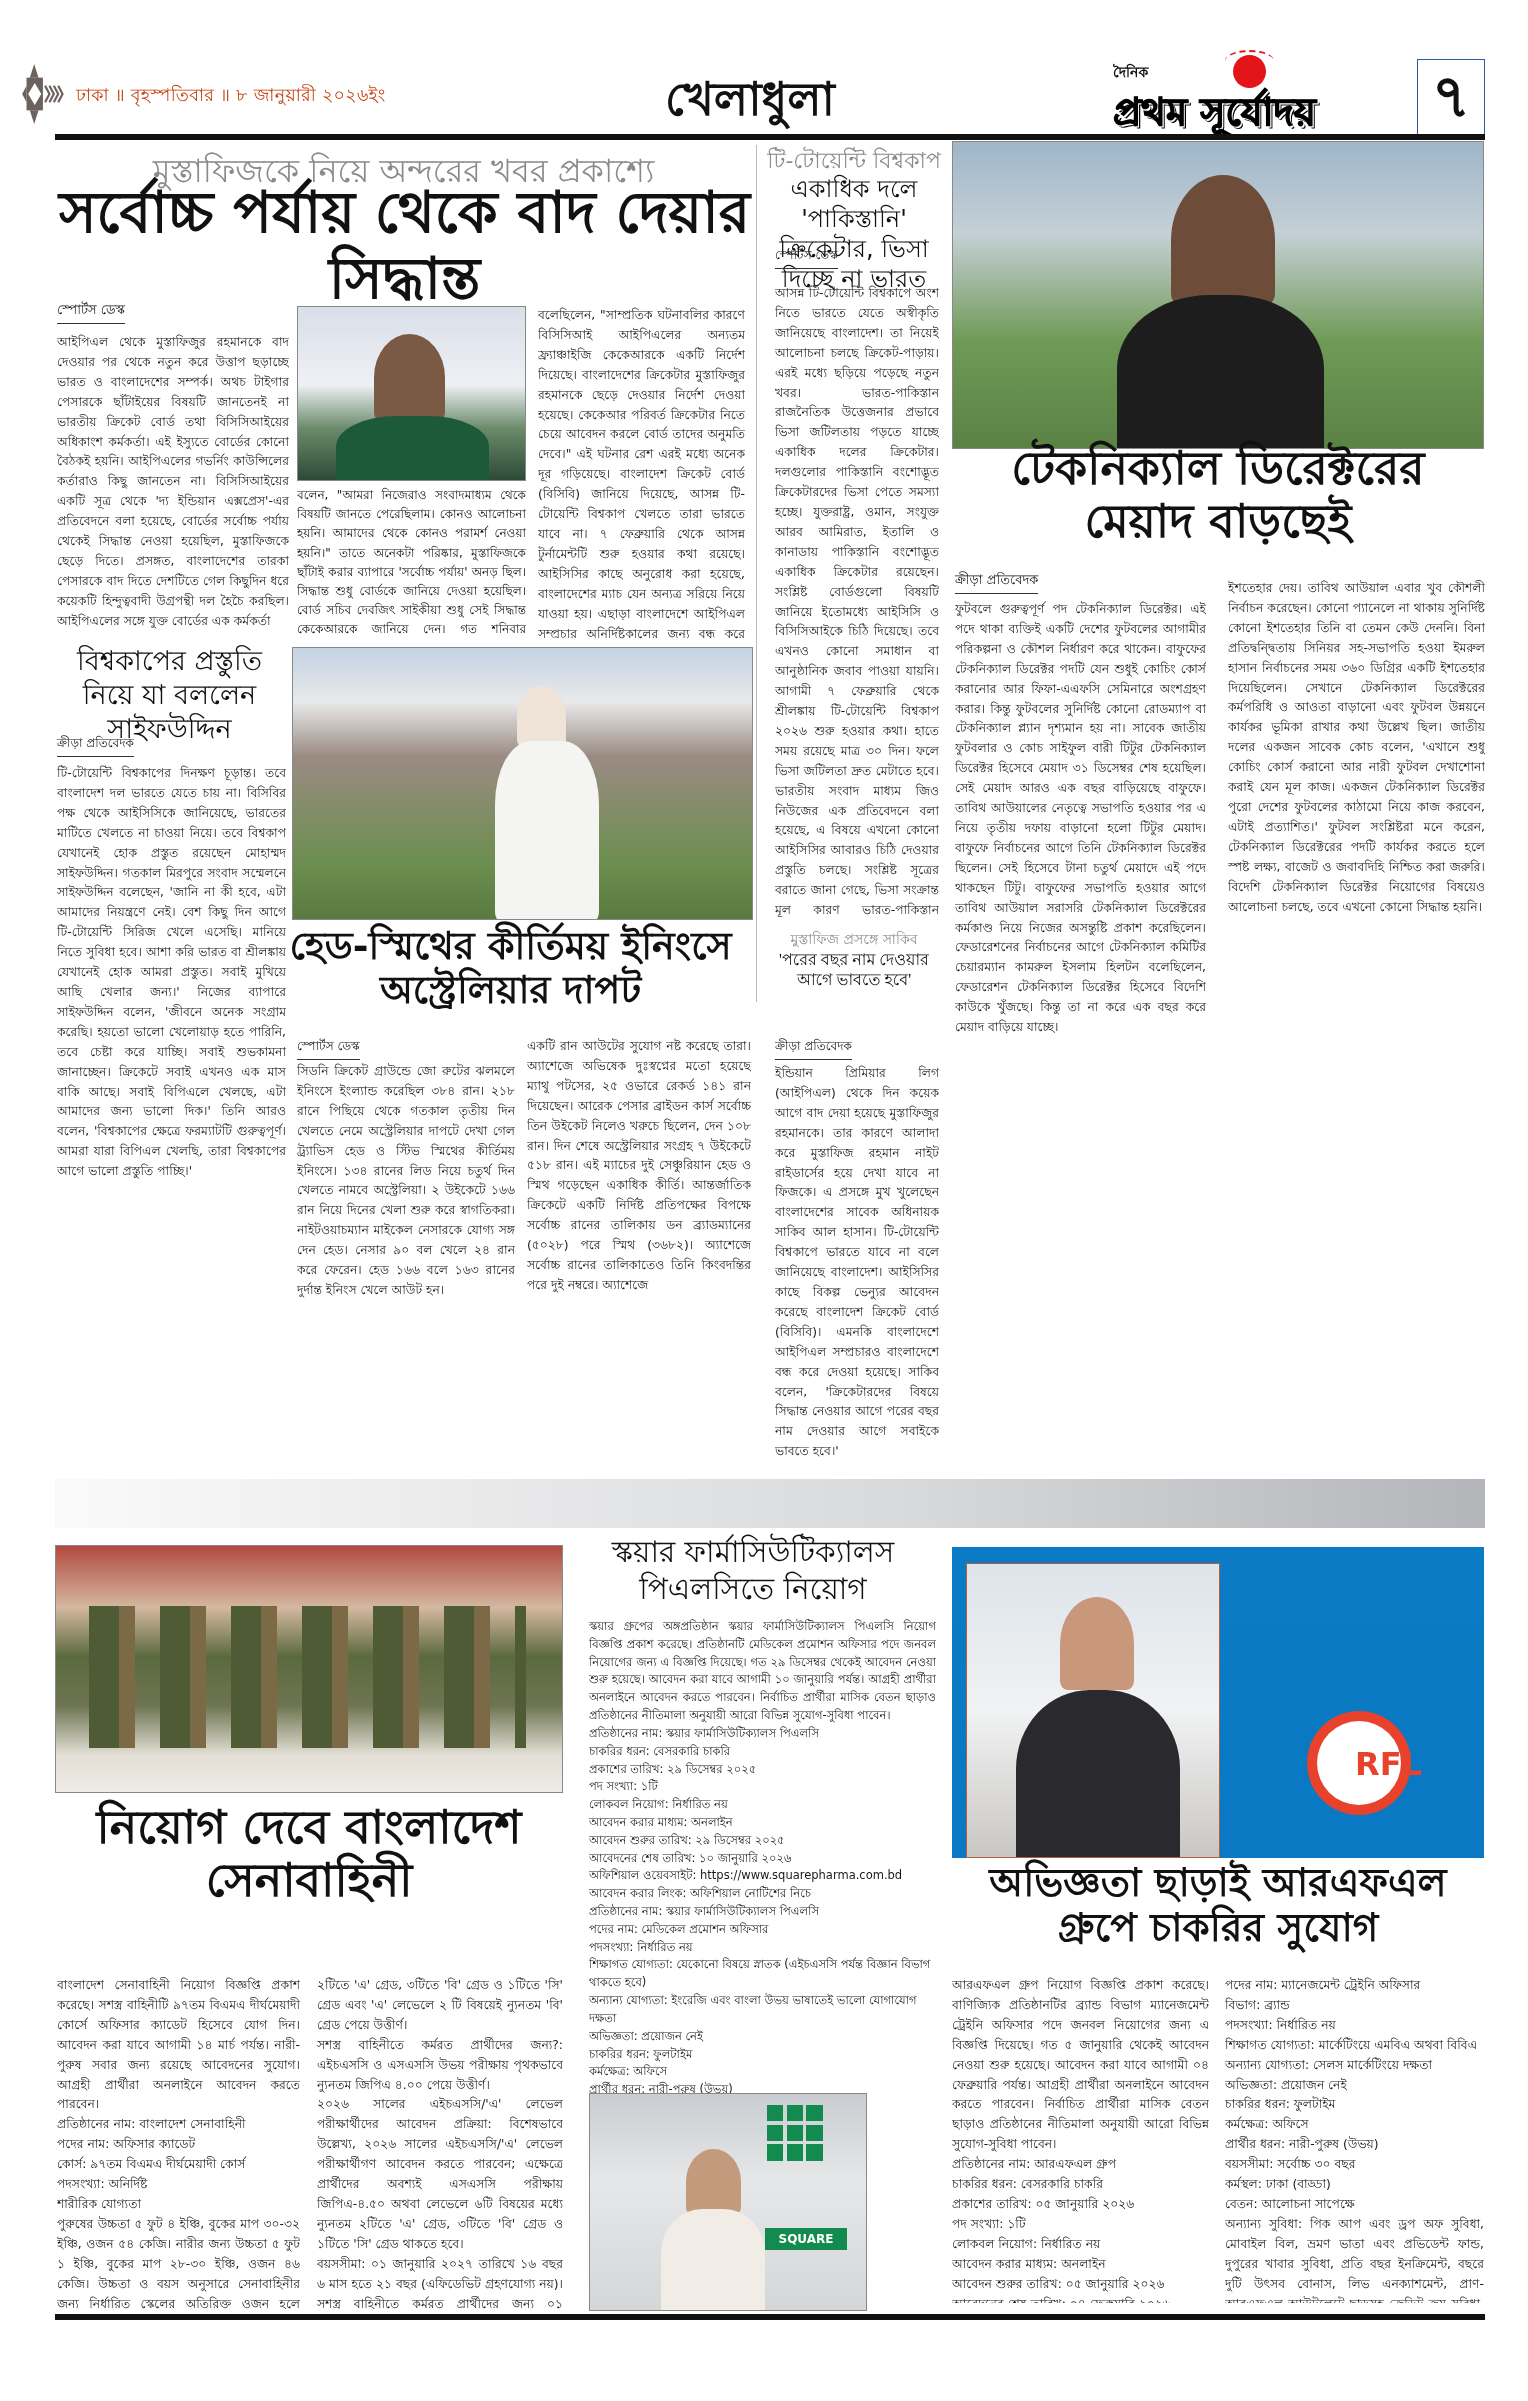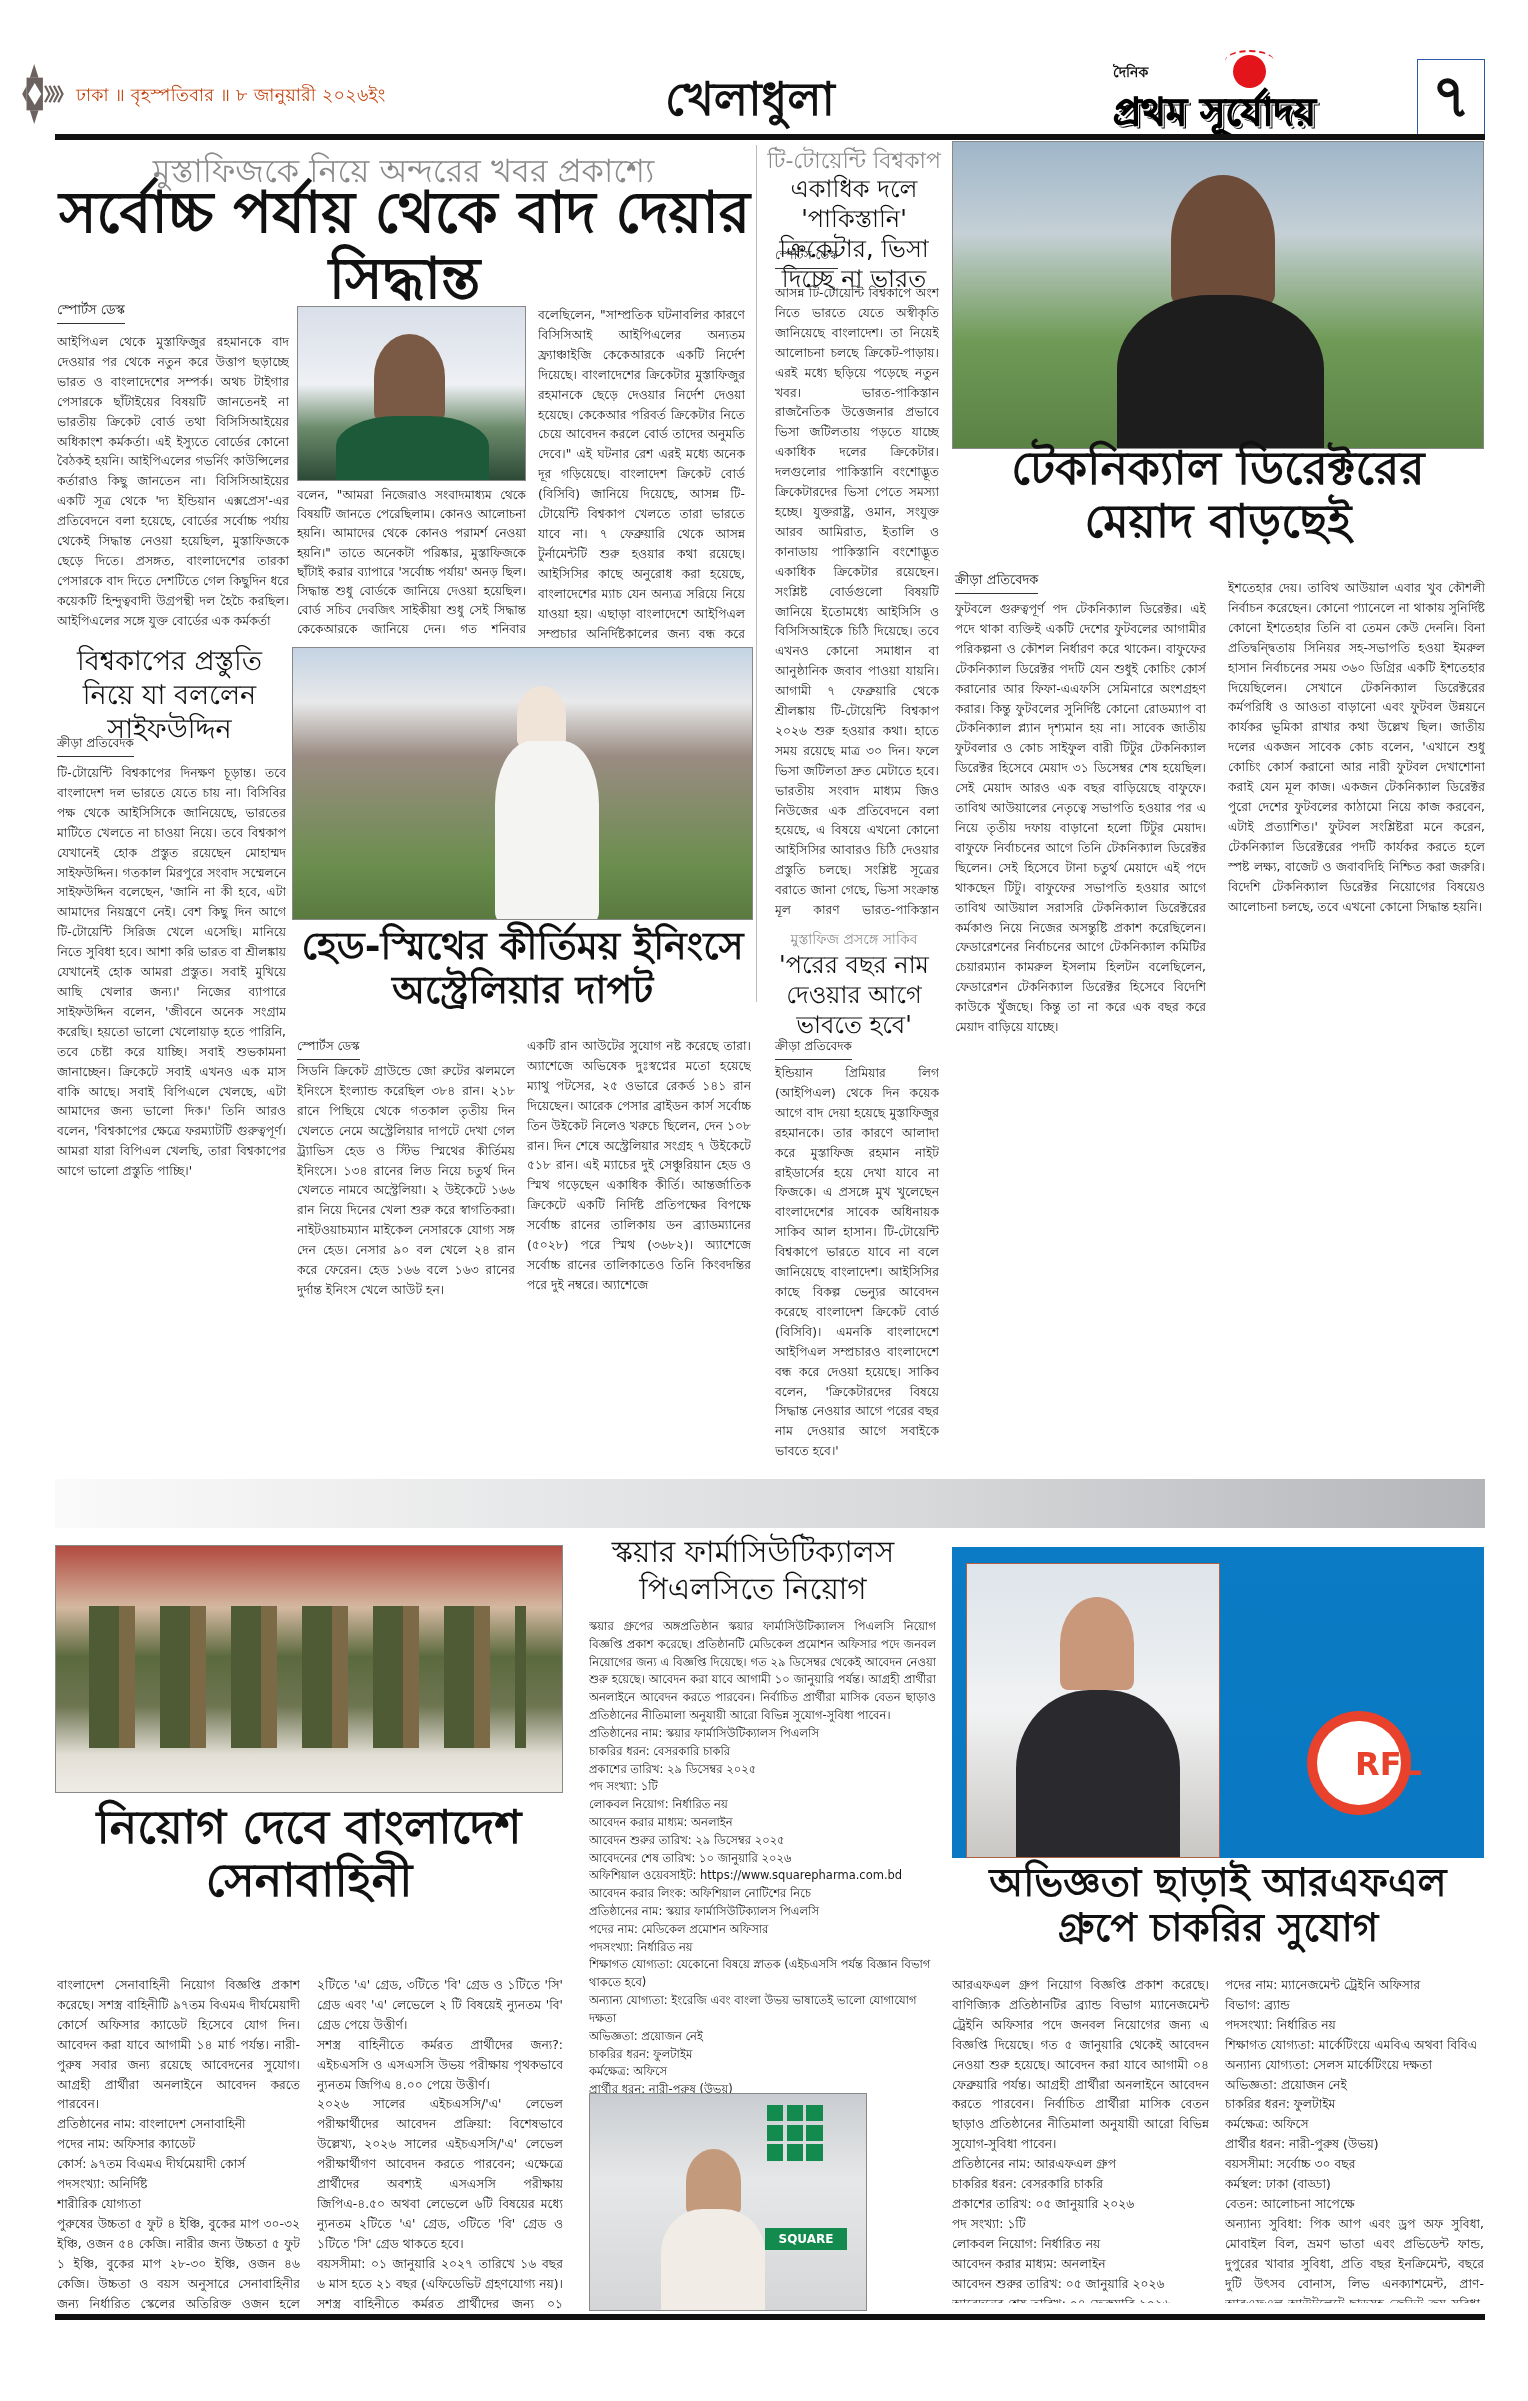--- a/index.html
+++ b/index.html
@@ -93,29 +93,29 @@
 <div class="abs hl-light" style="left:55px; top:644px; width:229px; font-size:27px;">বিশ্বকাপের প্রস্তুতি নিয়ে যা বললেন সাইফউদ্দিন</div>
 <div class="abs" style="left:57px; top:734px;">
   <span class="byline" style="font-size:12px;">ক্রীড়া প্রতিবেদক</span>
 </div>
 <div class="abs body" style="left:57px; top:764px; width:229px; height:699px; overflow:hidden;">টি-টোয়েন্টি বিশ্বকাপের দিনক্ষণ চূড়ান্ত। তবে বাংলাদেশ দল ভারতে যেতে চায় না। বিসিবির পক্ষ থেকে আইসিসিকে জানিয়েছে, ভারতের মাটিতে খেলতে না চাওয়া নিয়ে। তবে বিশ্বকাপ যেখানেই হোক প্রস্তুত রয়েছেন মোহাম্মদ সাইফউদ্দিন। গতকাল মিরপুরে সংবাদ সম্মেলনে সাইফউদ্দিন বলেছেন, 'জানি না কী হবে, এটা আমাদের নিয়ন্ত্রণে নেই। বেশ কিছু দিন আগে টি-টোয়েন্টি সিরিজ খেলে এসেছি। মানিয়ে নিতে সুবিধা হবে। আশা করি ভারত বা শ্রীলঙ্কায় যেখানেই হোক আমরা প্রস্তুত। সবাই মুখিয়ে আছি খেলার জন্য।' নিজের ব্যাপারে সাইফউদ্দিন বলেন, 'জীবনে অনেক সংগ্রাম করেছি। হয়তো ভালো খেলোয়াড় হতে পারিনি, তবে চেষ্টা করে যাচ্ছি। সবাই শুভকামনা জানাচ্ছেন। ক্রিকেটে সবাই এখনও এক মাস বাকি আছে। সবাই বিপিএলে খেলছে, এটা আমাদের জন্য ভালো দিক।' তিনি আরও বলেন, 'বিশ্বকাপের ক্ষেত্রে ফরম্যাটটি গুরুত্বপূর্ণ। আমরা যারা বিপিএল খেলছি, তারা বিশ্বকাপের আগে ভালো প্রস্তুতি পাচ্ছি।'</div>
 
 <div class="abs photo" style="left:292px; top:647px; width:461px; height:273px; background: linear-gradient(180deg,#c4d3e3 0%, #e8e9ea 20%, #9a8b82 40%, #6b8e4e 80%, #5a7a40 100%);">
   <div class="person" style="left:224px; top:38px; width:49px; height:60px; background:#f0e4d8;"></div>
   <div class="person" style="left:202px; top:93px; width:104px; height:180px; background:#f4f4f2; border-radius: 35% 35% 5% 5%;"></div>
 </div>
-<div class="abs hl" style="left:292px; top:925px; width:461px; font-size:38px;">হেড-স্মিথের কীর্তিময় ইনিংসে অস্ট্রেলিয়ার দাপট</div>
+<div class="abs hl" style="left:280px; top:925px; width:461px; font-size:38px;">হেড-স্মিথের কীর্তিময় ইনিংসে অস্ট্রেলিয়ার দাপট</div>
 <div class="abs" style="left:297px; top:1037px;">
   <span class="byline" style="font-size:12px;">স্পোর্টস ডেস্ক</span>
 </div>
 <div class="abs body" style="left:297px; top:1062px; width:218px; height:401px; overflow:hidden;">সিডনি ক্রিকেট গ্রাউন্ডে জো রুটের ঝলমলে ইনিংসে ইংল্যান্ড করেছিল ৩৮৪ রান। ২১৮ রানে পিছিয়ে থেকে গতকাল তৃতীয় দিন খেলতে নেমে অস্ট্রেলিয়ার দাপটে দেখা গেল ট্র্যাভিস হেড ও স্টিভ স্মিথের কীর্তিময় ইনিংসে। ১৩৪ রানের লিড নিয়ে চতুর্থ দিন খেলতে নামবে অস্ট্রেলিয়া। ২ উইকেটে ১৬৬ রান নিয়ে দিনের খেলা শুরু করে স্বাগতিকরা। নাইটওয়াচম্যান মাইকেল নেসারকে যোগ্য সঙ্গ দেন হেড। নেসার ৯০ বল খেলে ২৪ রান করে ফেরেন। হেড ১৬৬ বলে ১৬৩ রানের দুর্দান্ত ইনিংস খেলে আউট হন।</div>
 <div class="abs body" style="left:527px; top:1037px; width:224px; height:426px; overflow:hidden;">একটি রান আউটের সুযোগ নষ্ট করেছে তারা। অ্যাশেজে অভিষেক দুঃস্বপ্নের মতো হয়েছে ম্যাথু পটসের, ২৫ ওভারে রেকর্ড ১৪১ রান দিয়েছেন। আরেক পেসার ব্রাইডন কার্স সর্বোচ্চ তিন উইকেট নিলেও খরুচে ছিলেন, দেন ১০৮ রান। দিন শেষে অস্ট্রেলিয়ার সংগ্রহ ৭ উইকেটে ৫১৮ রান। এই ম্যাচের দুই সেঞ্চুরিয়ান হেড ও স্মিথ গড়েছেন একাধিক কীর্তি। আন্তর্জাতিক ক্রিকেটে একটি নির্দিষ্ট প্রতিপক্ষের বিপক্ষে সর্বোচ্চ রানের তালিকায় ডন ব্র্যাডম্যানের (৫০২৮) পরে স্মিথ (৩৬৮২)। অ্যাশেজে সর্বোচ্চ রানের তালিকাতেও তিনি কিংবদন্তির পরে দুই নম্বরে। অ্যাশেজে</div>
 
 <div class="abs kicker" style="left:764px; top:928px; width:180px; font-size:14px;">মুস্তাফিজ প্রসঙ্গে সাকিব</div>
-<div class="abs hl-light" style="left:764px; top:950px; width:180px; font-size:24px;">'পরের বছর নাম দেওয়ার আগে ভাবতে হবে'</div>
+<div class="abs hl-light" style="left:764px; top:950px; width:180px; font-size:16px;font-family:Liberation Serif, serif;">'পরের বছর নাম দেওয়ার আগে ভাবতে হবে'</div>
 <div class="abs" style="left:775px; top:1037px;">
   <span class="byline" style="font-size:12px;">ক্রীড়া প্রতিবেদক</span>
 </div>
 <div class="abs body" style="left:775px; top:1064px; width:164px; height:398px; overflow:hidden;">ইন্ডিয়ান প্রিমিয়ার লিগ (আইপিএল) থেকে দিন কয়েক আগে বাদ দেয়া হয়েছে মুস্তাফিজুর রহমানকে। তার কারণে আলাদা করে মুস্তাফিজ রহমান নাইট রাইডার্সের হয়ে দেখা যাবে না ফিজকে। এ প্রসঙ্গে মুখ খুলেছেন বাংলাদেশের সাবেক অধিনায়ক সাকিব আল হাসান। টি-টোয়েন্টি বিশ্বকাপে ভারতে যাবে না বলে জানিয়েছে বাংলাদেশ। আইসিসির কাছে বিকল্প ভেন্যুর আবেদন করেছে বাংলাদেশ ক্রিকেট বোর্ড (বিসিবি)। এমনকি বাংলাদেশে আইপিএল সম্প্রচারও বাংলাদেশে বন্ধ করে দেওয়া হয়েছে। সাকিব বলেন, 'ক্রিকেটারদের বিষয়ে সিদ্ধান্ত নেওয়ার আগে পরের বছর নাম দেওয়ার আগে সবাইকে ভাবতে হবে।'</div>
 
 <div class="abs divider-band"></div>
 
 <div class="abs photo" style="left:55px; top:1545px; width:508px; height:248px; background: linear-gradient(180deg,#b24a3f 0%, #d4b8a0 25%, #5b6a3e 45%, #6e7551 65%, #e3dfd6 85%, #efece6 100%);">
   <div class="abs" style="left:33px; top:60px; width:437px; height:142px; background: repeating-linear-gradient(90deg, #4f5b34 0 30px, #7b6a45 30px 46px, transparent 46px 71px);"></div>
 </div>

